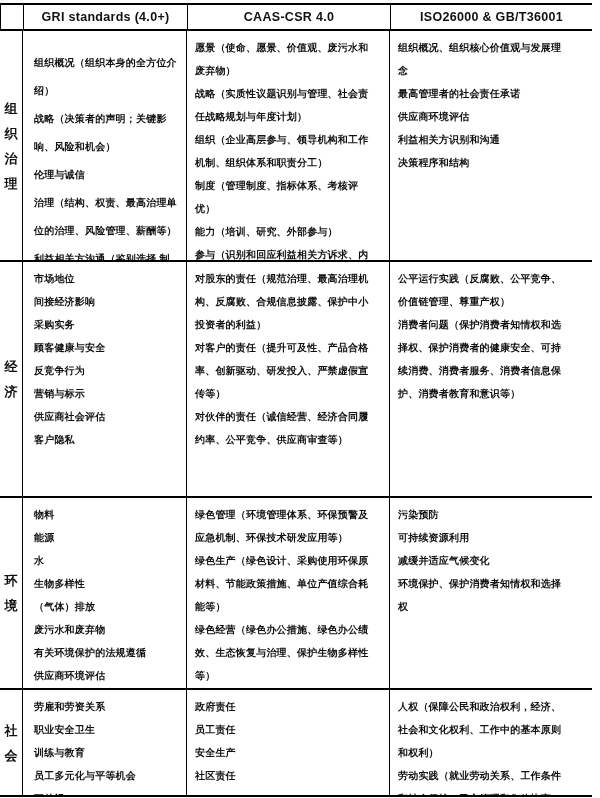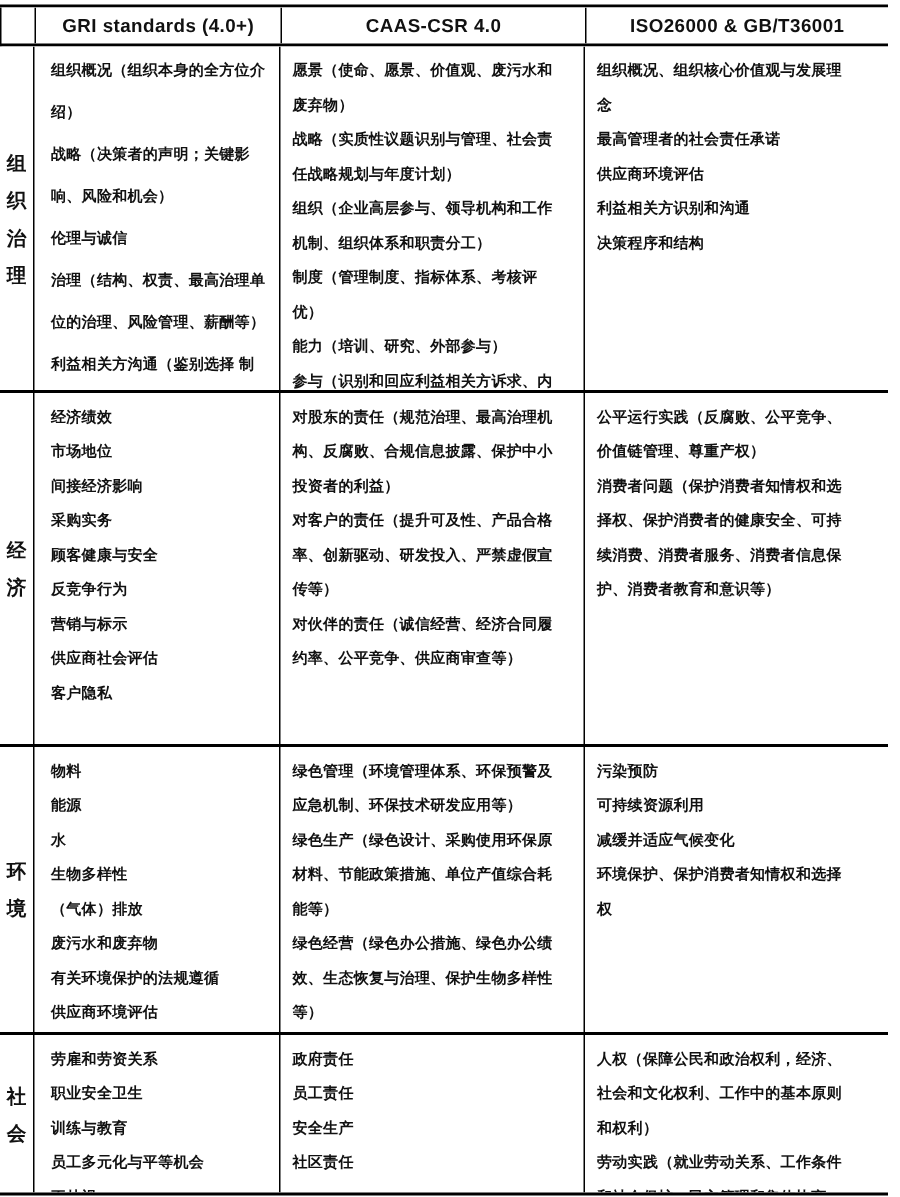--- a/index.html
+++ b/index.html
@@ -17,21 +17,21 @@
   .hcell { display:flex; align-items:center; justify-content:center;
            font-family:Liberation Sans, sans-serif;
            font-weight:bold; font-size:12.5px; letter-spacing:.3px; white-space:nowrap; }
   .cat { display:flex; align-items:center; justify-content:center;font-family:Liberation Serif, serif; }
   .vtext { width:14px; word-break:break-all; text-align:center;
            font-size:13px; font-weight:bold; line-height:25px; }
   .bodyc { font-size:10px; line-height:23px; font-weight:600;
            padding:5px 6px 0 11px; letter-spacing:.2px; }
   .c-caas { padding:5px 12px 0 8px; }
   .c-iso  { padding:5px 26px 0 8px; }
-  .lh-lg  { line-height:28px; padding-top:3px; }
+  .lh-lg  { line-height:28px; padding-top:18px; }
   .entry { margin:0; }
 </style>
 </head>
 <body>
 
 <div class="tbl">
 
   <div class="row hdr">
     <div class="cell cat"></div>
     <div class="cell hcell">GRI standards (4.0+)</div>
@@ -65,21 +65,20 @@
         <p class="entry">利益相关方识别和沟通</p>
         <p class="entry">决策程序和结构</p>
       </div>
   </div>
 
   <div class="row r1">
     <div class="cell cat">
       <div class="vtext">经济</div>
     </div>
     <div class="cell bodyc">
-        <p class="entry">经济绩效</p>
         <p class="entry">市场地位</p>
         <p class="entry">间接经济影响</p>
         <p class="entry">采购实务</p>
         <p class="entry">顾客健康与安全</p>
         <p class="entry">反竞争行为</p>
         <p class="entry">营销与标示</p>
         <p class="entry">供应商社会评估</p>
         <p class="entry">客户隐私</p>
       </div>
     <div class="cell bodyc c-caas">

